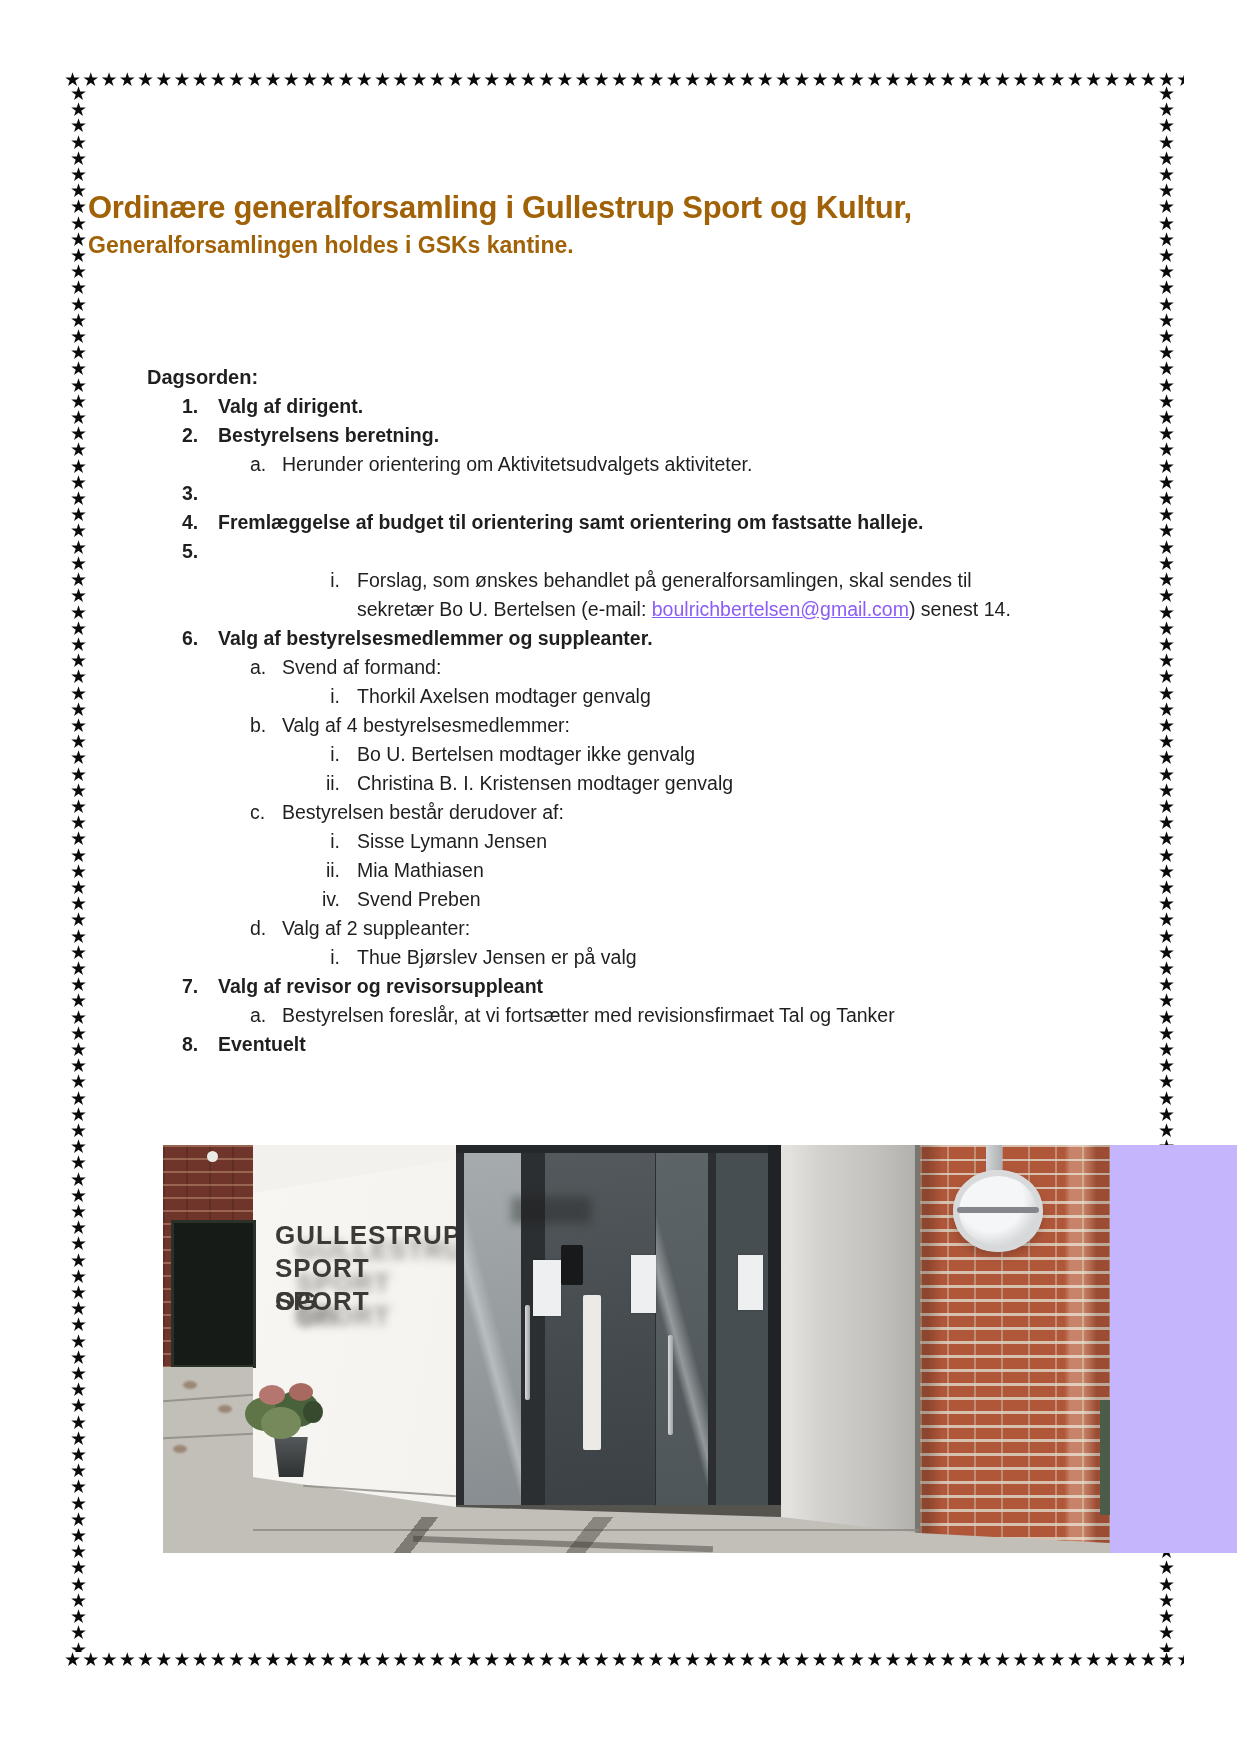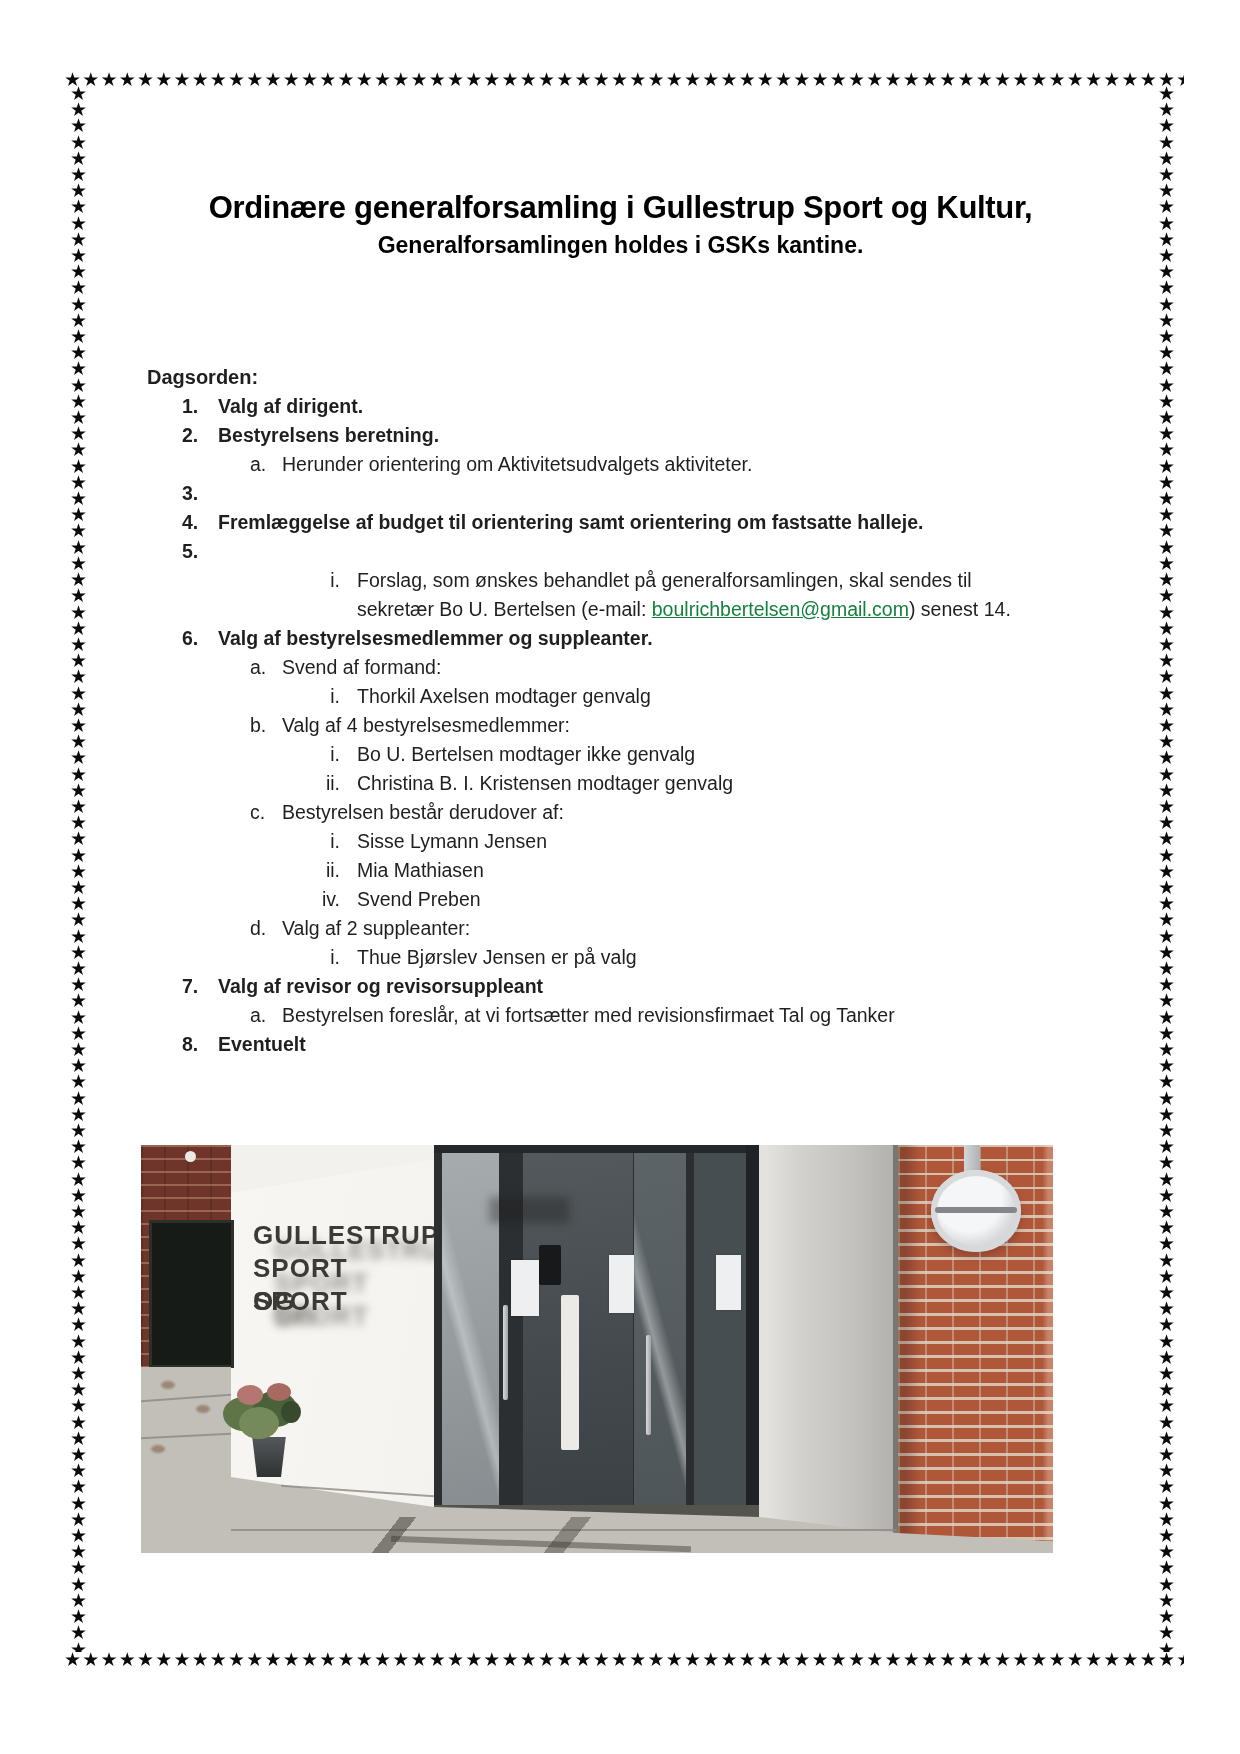--- a/index.html
+++ b/index.html
@@ -10,39 +10,39 @@
   .star-row{position:absolute;left:64px;width:1120px;height:22px;overflow:hidden;
             font-size:19px;line-height:20px;letter-spacing:1.2px;white-space:nowrap;color:#0a0a0a;}
   .star-top{top:70px;}
   .star-bottom{top:1650px;}
   .star-col{position:absolute;top:86px;width:22px;height:1566px;overflow:hidden;
             font-size:19px;line-height:16.2px;word-break:break-all;color:#0a0a0a;}
   .star-left{left:70px;}
   .star-right{left:1158px;}
 
   
-  .title-block{position:absolute;left:88px;top:188px;width:1065px;text-align:center;color:#000000;}
+  .title-block{position:absolute;left:88px;top:188px;width:1065px;text-align:left;color:#a16207;}
   .title-line{font-size:31px;font-weight:bold;line-height:40px;letter-spacing:-0.3px;}
   .subtitle{font-size:23px;font-weight:bold;line-height:30px;margin-top:2px;}
 
   
   .agenda-wrap{position:absolute;left:0;top:363px;width:1240px;color:#1f1f1f;}
   .agenda-label{font-size:20px;font-weight:bold;line-height:29px;padding-left:147px;}
   .row{display:flex;align-items:flex-start;line-height:29px;font-size:19.5px;}
   .row.bold{font-weight:bold;}
   .lvl1{padding-left:182px;}
   .lvl1 .marker{flex:0 0 36px;}
   .lvl2{padding-left:250px;}
   .lvl2 .marker{flex:0 0 32px;}
   .lvl3{padding-left:300px;}
   .lvl3 .marker{flex:0 0 40px;text-align:right;margin-right:17px;}
-  .email{color:#15803d;text-decoration:underline;cursor:pointer;}
-
-  
-  .photo{position:absolute;left:141px;top:1145px;width:912px;height:408px;overflow:hidden;background:#e5e5e5;}
+  .email{color:#8b5cf6;text-decoration:underline;cursor:pointer;}
+
+  
+  .photo{position:absolute;left:163px;top:1145px;width:1074px;height:408px;overflow:hidden;background:#c4b5fd;}
   .photo *{position:absolute;}
 
   .ph-white-wall{left:90px;top:0;width:528px;height:390px;
     background:linear-gradient(100deg,#f7f6f3 0%,#f4f3f0 42%,#e3e2de 62%,#d6d5d1 80%,#cfcecb 100%);}
   .ph-ceiling{left:90px;top:0;width:290px;height:48px;background:#f2f1ed;
     clip-path:polygon(0 0,100% 0,0 100%);}
   .ph-sign{left:112px;top:74px;font-size:26px;font-weight:bold;line-height:33px;letter-spacing:1px;
     color:#3c3a34;text-shadow:21px 15px 9px rgba(70,68,60,0.55);white-space:pre-line;}
 
   .ph-doors{left:293px;top:0;width:325px;height:375px;background:#2c2f31;}

